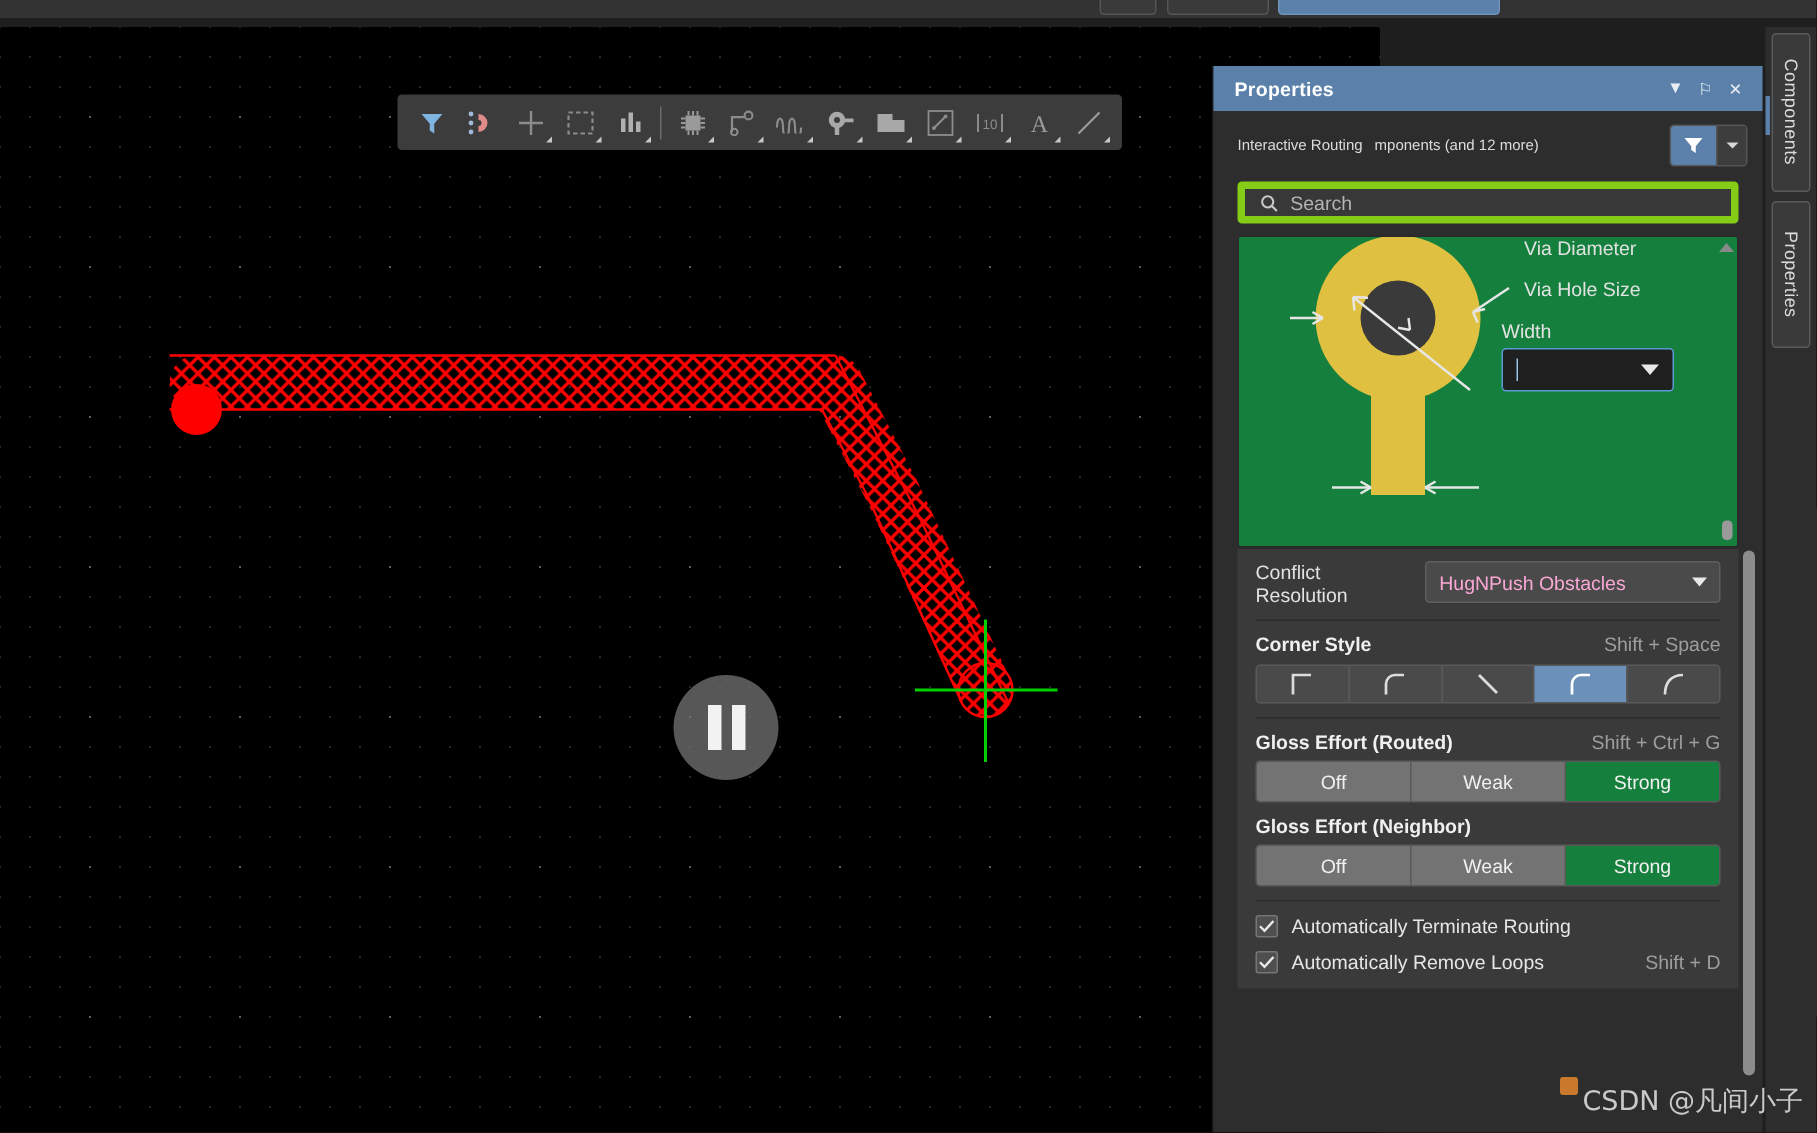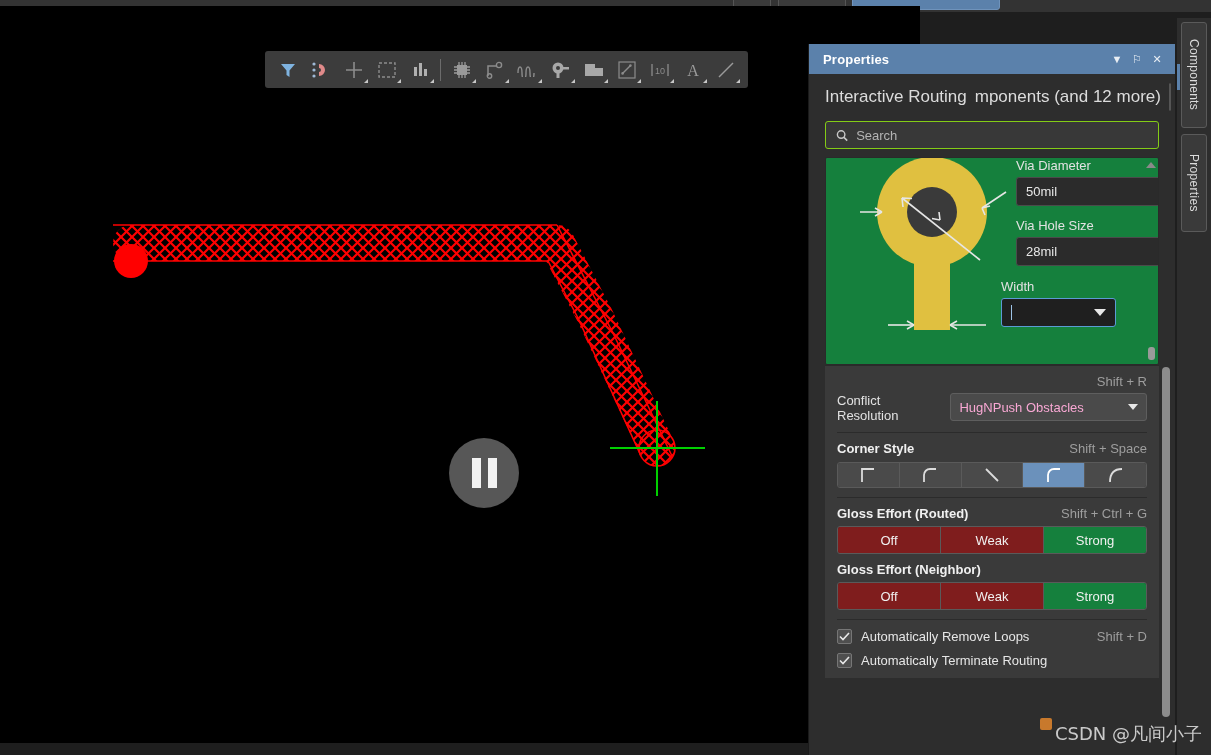--- a/index.html
+++ b/index.html
@@ -7,21 +7,21 @@
   body { font-family:"Liberation Sans", sans-serif; color:#dcdcdc; }
 
   #root { position:relative; width:1211px; height:755px; }
 
   
   .topstrip { position:absolute; left:0; top:0; width:1211px; height:12px; background:#333333; }
   .topstrip .tbtn { position:absolute; top:-10px; height:20px; border:1px solid #555; border-radius:3px; background:#3a3a3a; }
   .topstrip .tbtn.sel { background:#5b81ab; border-color:#6f93bb; }
 
   
-  .canvas { position:absolute; left:0; top:6px; width:920px; height:737px; background:#000; overflow:hidden; }
+  .canvas { position:absolute; left:0; top:18px; width:920px; height:737px; background:#000; overflow:hidden; }
   .grid { position:absolute; inset:0;
     background-image:
       radial-gradient(circle, rgba(140,140,140,.55) 0.6px, transparent 0.7px),
       radial-gradient(circle, rgba(95,95,95,.40) 0.5px, transparent 0.6px);
     background-size: 100px 100px, 20px 20px;
     background-position: 10px 10px, 10px 10px;
   }
 
   
   .ftoolbar { position:absolute; left:265px; top:45px; height:37px; background:#3c3c3c;
@@ -41,26 +41,26 @@
 
   
   .panel { position:absolute; left:808px; top:44px; width:367px; height:711px; background:#2d2d2d;
            border-left:1px solid #1a1a1a; }
   .panel-header { height:30px; background:#5b81ab; display:flex; align-items:center; padding:0 8px 0 14px; }
   .panel-header .title { font-size:13px; font-weight:bold; color:#fff; flex:1; letter-spacing:.2px; }
   .panel-header .hb { width:20px; height:20px; display:flex; align-items:center; justify-content:center;
                       color:#e9eef4; font-size:11px; }
 
   .objrow { display:flex; align-items:center; gap:8px; padding:9px 10px 6px 16px; }
-  .objrow .otxt { font-size:17px; color:#dcdcdc; white-space:nowrap; }
+  .objrow .otxt { font-size:10px; color:#dcdcdc; white-space:nowrap; }
   .filterwrap { margin-left:auto; display:flex; border:1px solid #555; border-radius:3px; overflow:hidden; }
   .filterwrap .fmain { width:30px; height:26px; background:#5b81ab; display:flex; align-items:center; justify-content:center; }
   .filterwrap .fdrop { width:20px; height:26px; background:#3d3d3d; display:flex; align-items:center; justify-content:center; border-left:1px solid #555; }
 
-  .searchbox { margin:4px 16px 0 16px; height:28px; background:#383838; border:1px solid #84cc16; border-radius:3px;
+  .searchbox { margin:4px 16px 0 16px; height:28px; background:#383838; border:5px solid #84cc16; border-radius:3px;
                display:flex; align-items:center; gap:8px; padding:0 10px; }
   .searchbox input { background:transparent; border:none; outline:none; color:#cfcfcf; font-size:13px;
                      font-family:"Liberation Sans",sans-serif; width:100%; }
   .searchbox input::placeholder { color:#b4b4b4; }
 
   
   .via-sec { position:relative; margin:8px 16px 0 16px; height:208px; background:#15803d;
              border:1px solid #2a2a2a; border-radius:2px; overflow:hidden; }
   .via-art { position:absolute; left:10px; top:-8px; width:190px; height:215px; }
   .via-fields { position:absolute; left:190px; top:0px; width:160px; }
@@ -89,21 +89,21 @@
            display:flex; align-items:center; padding:12px 8px; font-size:13px; color:#f9a8d4; }
   .combo .cdrop { margin-left:auto; width:0;height:0; border-left:5px solid transparent; border-right:5px solid transparent;
                   border-top:6px solid #e8e8e8; }
   .divider { height:1px; background:#2b2b2b; margin:9px 0 0 0; }
 
   .labelrow { display:flex; align-items:center; margin-top:8px; }
   .labelrow .lt { font-size:13px; font-weight:bold; color:#f0f0f0; }
   .labelrow .ls { margin-left:auto; font-size:13px; color:#9e9e9e; font-weight:normal; }
 
   .segbar { display:flex; margin-top:5px; border:1px solid #5a5a5a; border-radius:3px; overflow:hidden; height:28px; }
-  .segbar .seg { flex:1; background:#7f1d1d; display:flex; align-items:center; justify-content:center;
+  .segbar .seg { flex:1; background:#737373; display:flex; align-items:center; justify-content:center;
                  font-size:13px; color:#f0f0f0; border-right:1px solid #5a5a5a; }
   .segbar .seg:last-child { border-right:none; }
   .segbar .seg.sel { background:#15803d; }
 
   .cornerbar { display:flex; margin-top:6px; border:1px solid #5a5a5a; border-radius:3px; overflow:hidden; height:26px; }
   .cornerbar .cs { flex:1; background:#4a4a4a; display:flex; align-items:center; justify-content:center;
                    border-right:1px solid #5a5a5a; }
   .cornerbar .cs:last-child { border-right:none; }
   .cornerbar .cs.sel { background:#6b91bb; }
 
@@ -338,45 +338,38 @@
 
           <path d="M52 175 L78 175"></path>
             <path d="M78 175 l-7 -4 M78 175 l-7 4"></path>
           <path d="M150 175 L114 175"></path>
             <path d="M114 175 l7 -4 M114 175 l7 4"></path>
         </g>
       </svg>
 
       <div class="via-fields">
         <div class="flabel">Via Diameter</div>
-        <div class="finput">
-          <span>50mil</span>
-        </div>
         <div class="flabel" style="margin-top:12px;">Via Hole Size</div>
-        <div class="finput">
-          <span>28mil</span>
-        </div>
         <div class="flabel" style="margin-top:13px; margin-left:-15px;">Width</div>
         <div class="finput focus" style="margin-left:-15px; width:115px;">
           <span class="caret"></span>
           <span></span>
           <span class="cdrop"></span>
         </div>
       </div>
 
       <div class="via-sb">
         <div class="up"></div>
         <div class="thumb"></div>
       </div>
     </div>
 
 
     <div class="grp-box">
 
-      <div class="shortcut">Shift + R</div>
       <div class="row">
         <span class="rlabel">Conflict Resolution</span>
         <div class="combo">
           <span>HugNPush Obstacles</span>
           <span class="cdrop"></span>
         </div>
       </div>
 
       <div class="divider"></div>
 
@@ -434,31 +427,31 @@
       </div>
 
       <div class="divider"></div>
 
       <div class="chkrow">
         <span class="chkbox">
           <svg width="11" height="9" viewBox="0 0 11 9">
               <path d="M1 4.5L4 7.5 10 1" fill="none" stroke="#e8e8e8" stroke-width="1.6"></path>
             </svg>
         </span>
-        <span class="ct">Automatically Remove Loops</span>
-        <span class="cs2">Shift + D</span>
+        <span class="ct">Automatically Terminate Routing</span>
       </div>
 
       <div class="chkrow">
         <span class="chkbox">
           <svg width="11" height="9" viewBox="0 0 11 9">
               <path d="M1 4.5L4 7.5 10 1" fill="none" stroke="#e8e8e8" stroke-width="1.6"></path>
             </svg>
         </span>
-        <span class="ct">Automatically Terminate Routing</span>
+        <span class="ct">Automatically Remove Loops</span>
+        <span class="cs2">Shift + D</span>
       </div>
     </div>
 
     <div class="panel-sb">
       <div class="track"></div>
       <div class="thumb"></div>
     </div>
   </div>
 
   <div class="vtabs">

